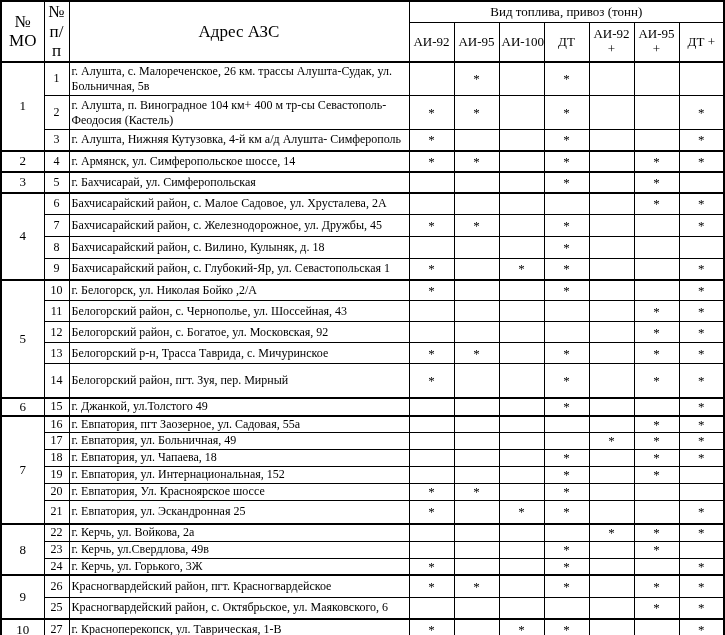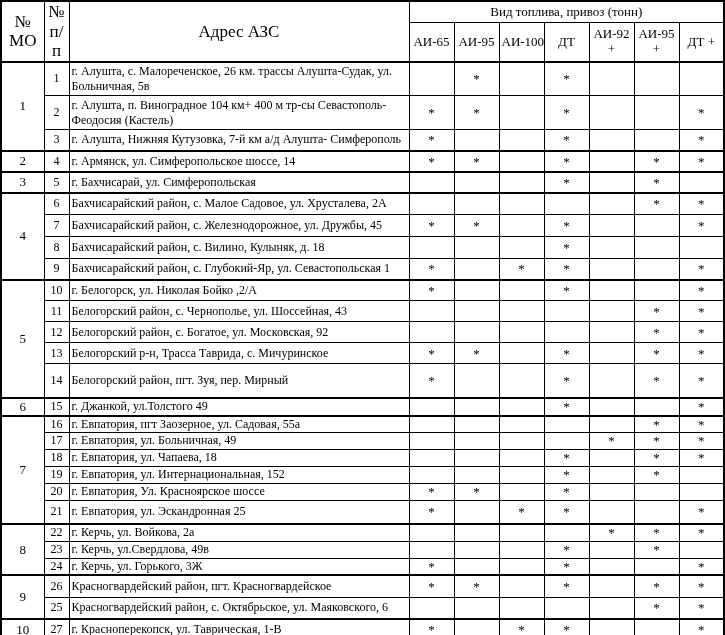--- a/index.html
+++ b/index.html
@@ -77,21 +77,21 @@
         <col style="width:45px">
     </colgroup>
     <thead>
       <tr style="height:18px">
         <th rowspan="2" class="col-mo" style="height:50px">№ МО</th>
         <th rowspan="2" class="col-num">№ п/п</th>
         <th rowspan="2" class="col-addr">Адрес АЗС</th>
         <th colspan="7" class="fuel-group">Вид топлива, привоз (тонн)</th>
       </tr>
       <tr style="height:32px">
-        <th class="fuel-type">АИ-65</th>
+        <th class="fuel-type">АИ-92</th>
         <th class="fuel-type">АИ-95</th>
         <th class="fuel-type">АИ-100</th>
         <th class="fuel-type">ДТ</th>
         <th class="fuel-type">АИ-92 +</th>
         <th class="fuel-type">АИ-95 +</th>
         <th class="fuel-type">ДТ +</th>
       </tr>
     </thead>
     <tbody id="table-body">
         <tr class="group-start" style="height: 34px;">
@@ -112,21 +112,21 @@
           <td class="fuel-cell">*</td>
           <td class="fuel-cell">*</td>
           <td class="fuel-cell"></td>
           <td class="fuel-cell">*</td>
           <td class="fuel-cell"></td>
           <td class="fuel-cell"></td>
           <td class="fuel-cell">*</td>
         </tr>
         <tr style="height: 21px;">
           <td class="num-cell">3</td>
-          <td class="addr-cell">г. Алушта, Нижняя Кутузовка, 7-й км а/д Алушта- Симферополь</td>
+          <td class="addr-cell">г. Алушта, Нижняя Кутузовка, 4-й км а/д Алушта- Симферополь</td>
           <td class="fuel-cell">*</td>
           <td class="fuel-cell"></td>
           <td class="fuel-cell"></td>
           <td class="fuel-cell">*</td>
           <td class="fuel-cell"></td>
           <td class="fuel-cell"></td>
           <td class="fuel-cell">*</td>
         </tr>
         <tr class="group-start" style="height: 21px;">
           <td class="mo-cell" rowspan="1">2</td>

